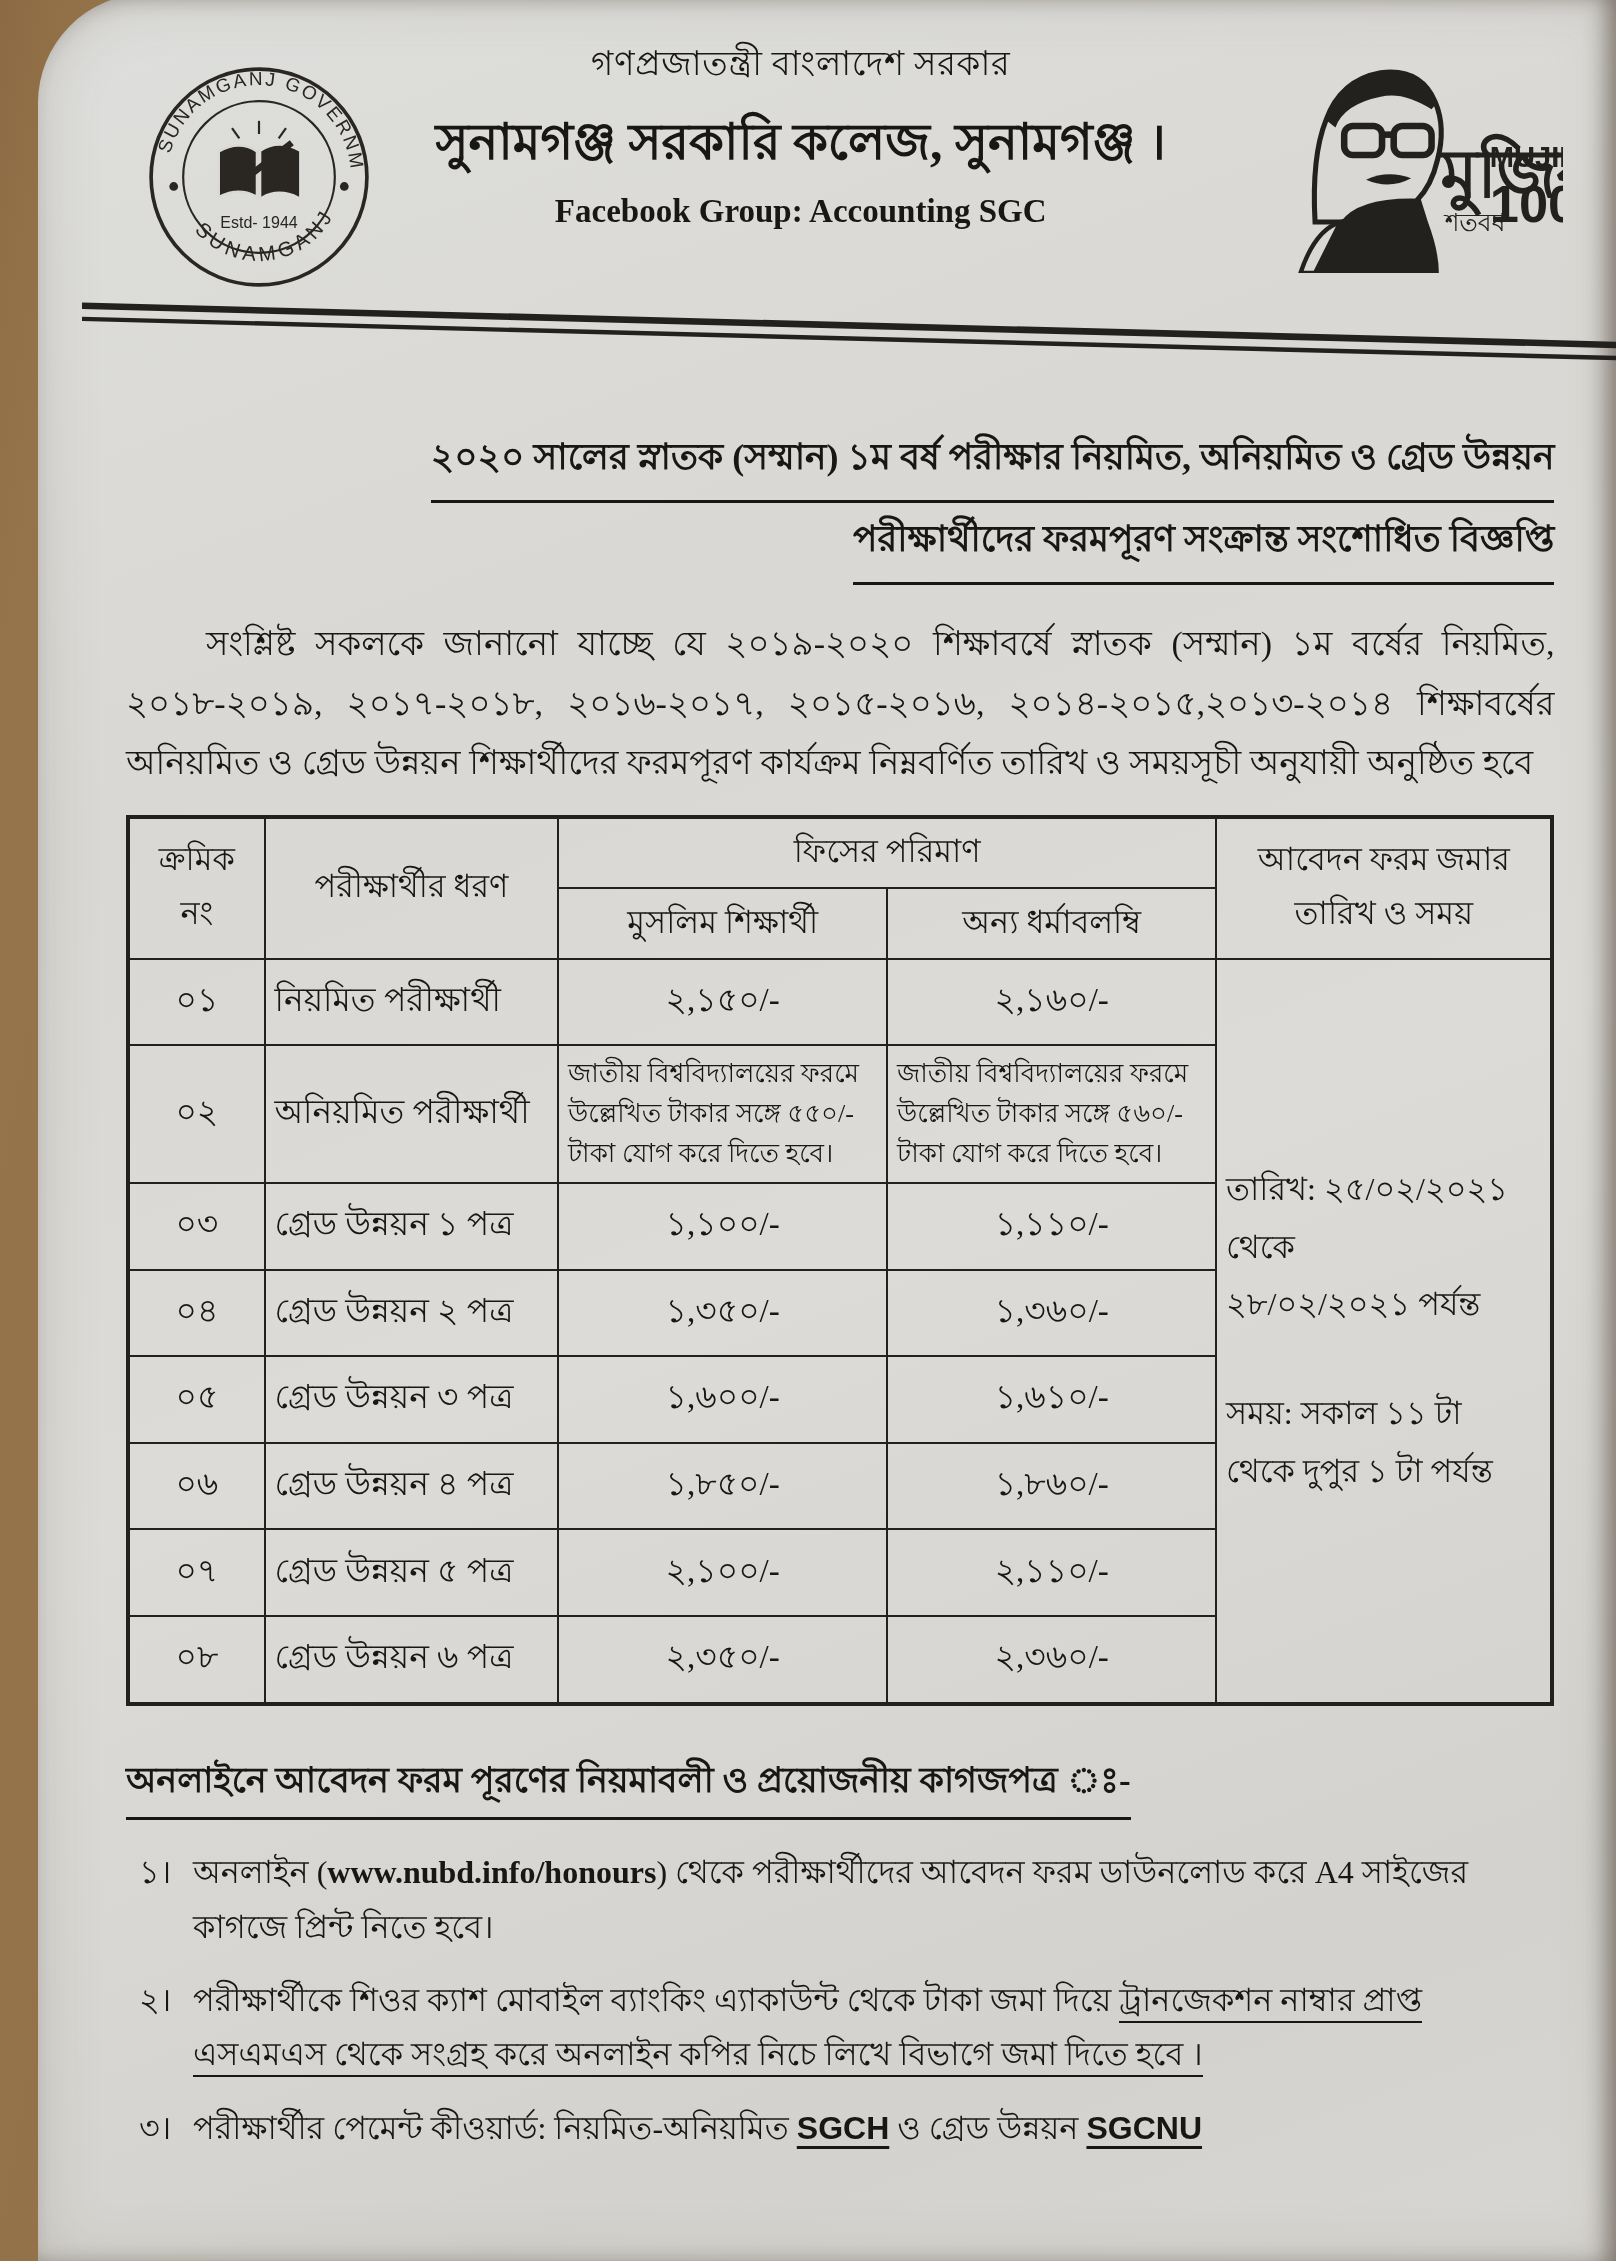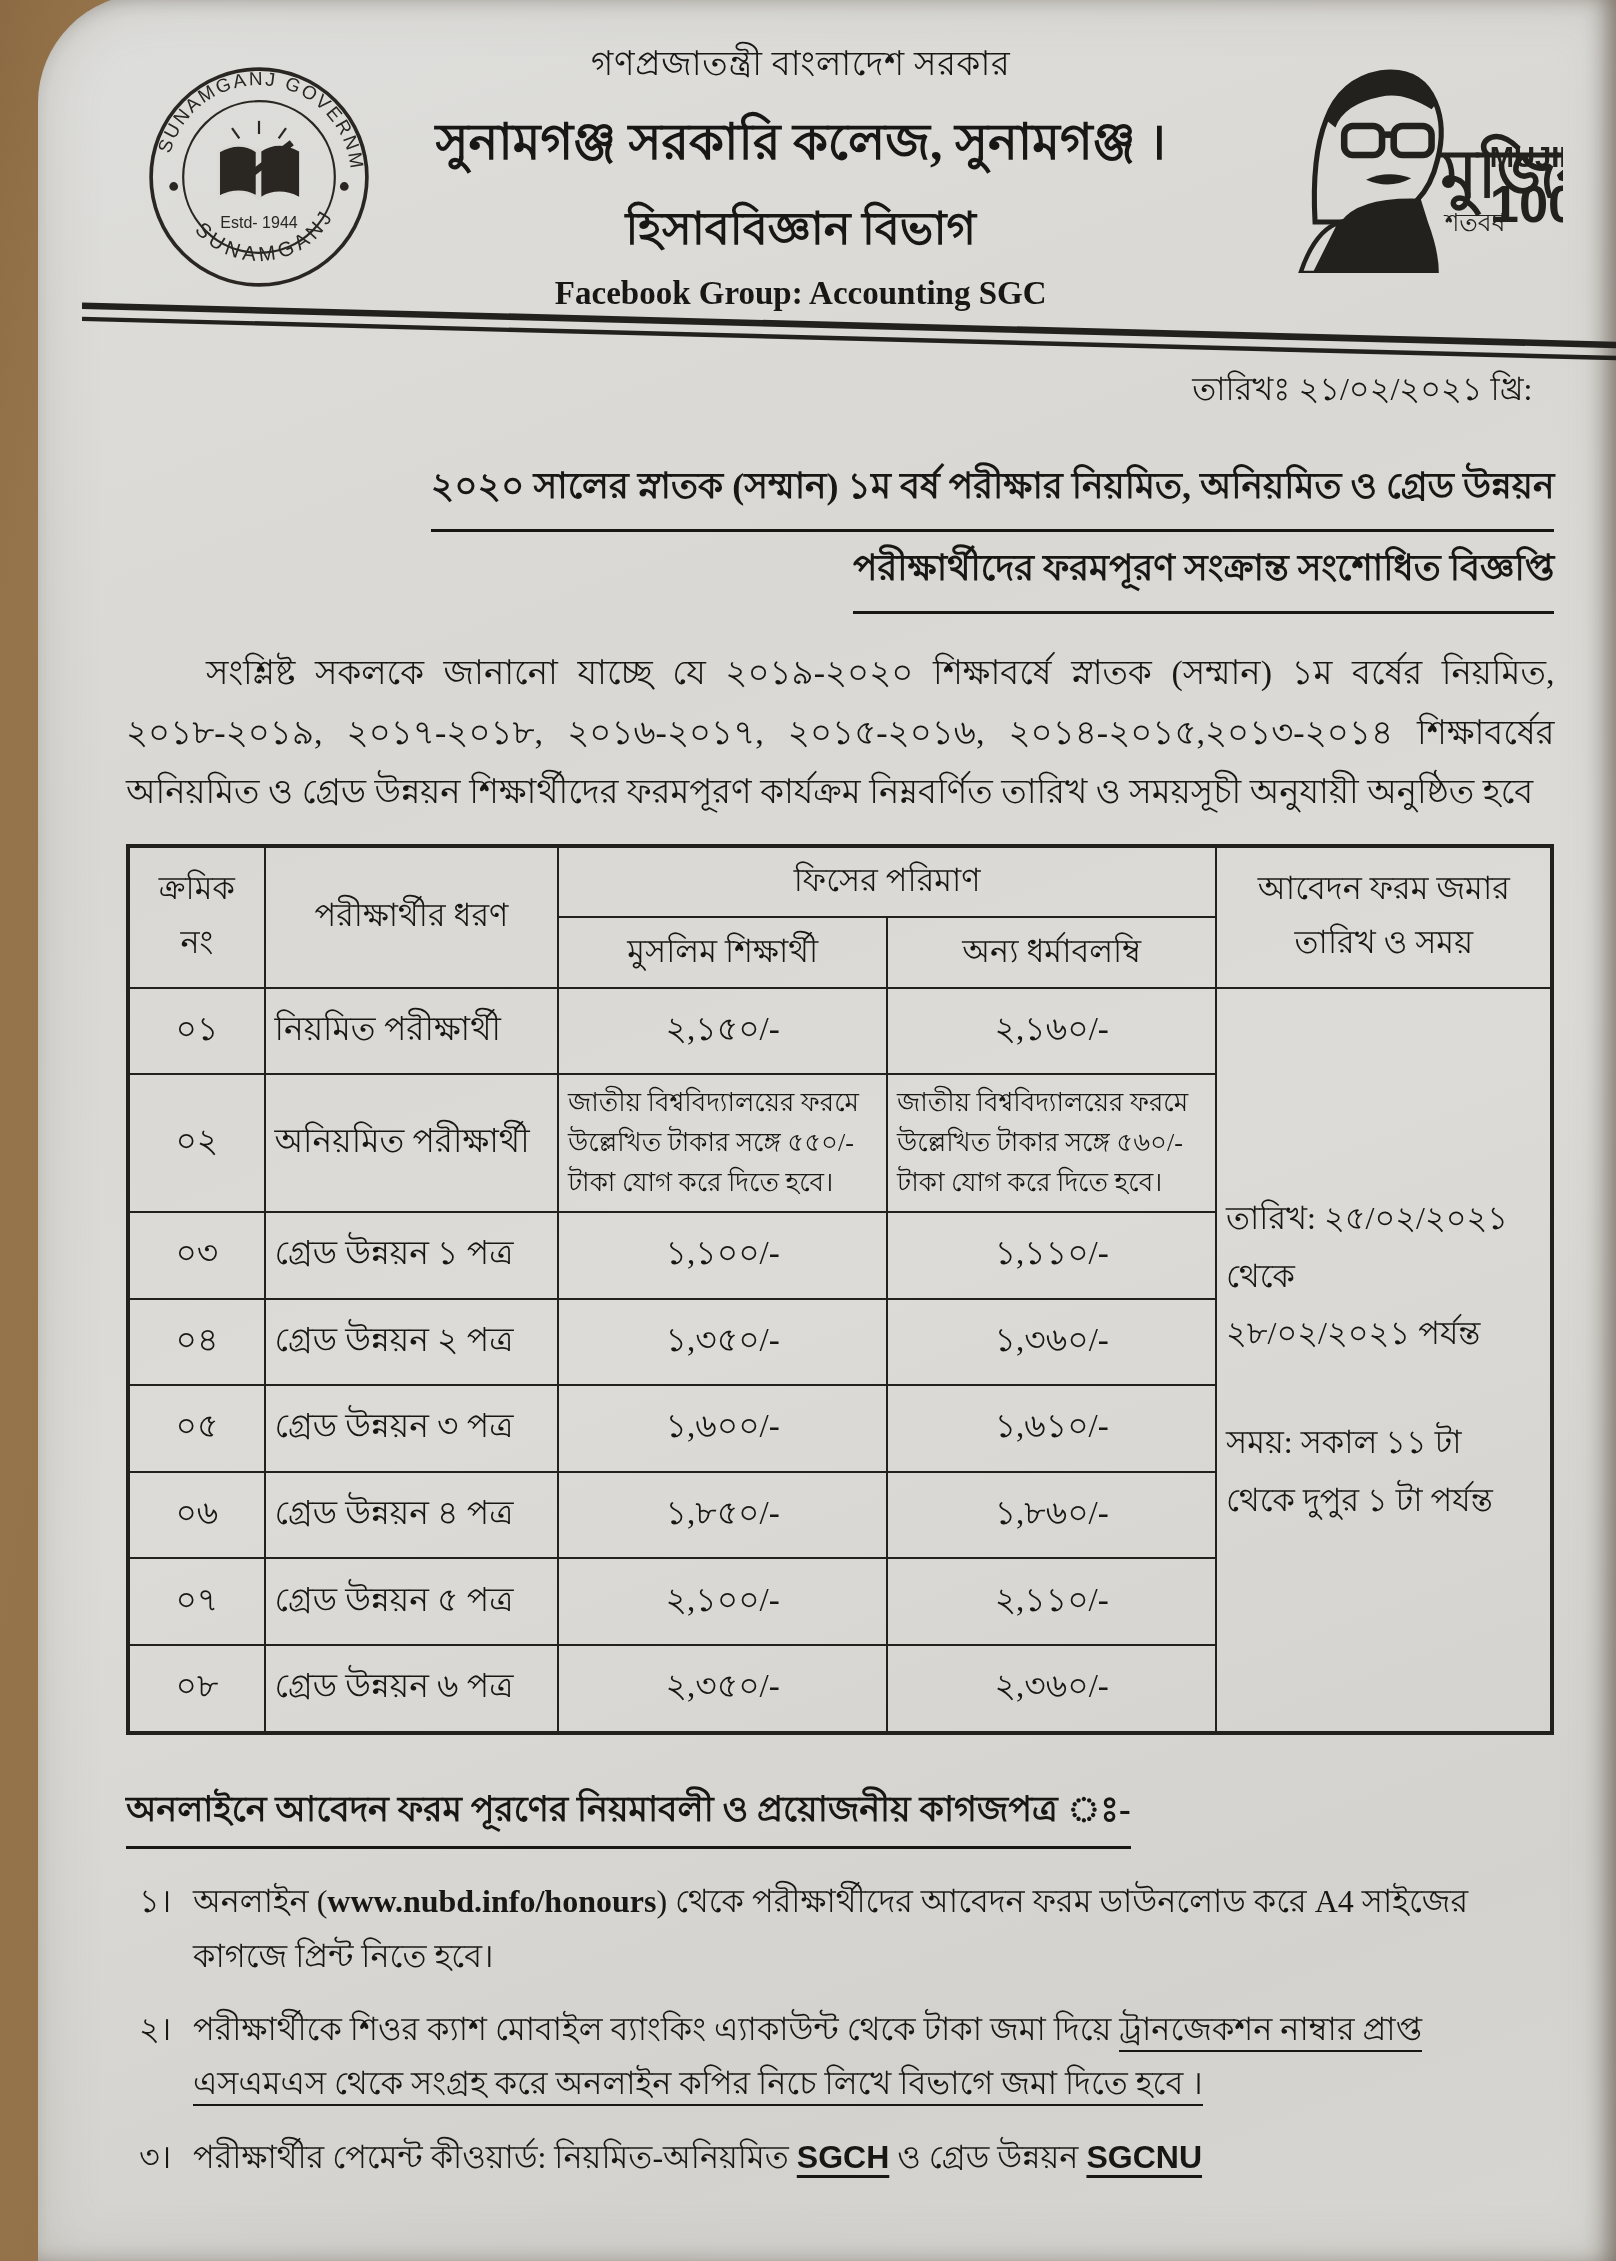--- a/index.html
+++ b/index.html
@@ -88,21 +88,20 @@
             <line x1="155" y1="96" x2="155" y2="78" stroke="#2a2722" stroke-width="3"></line>
             <line x1="128" y1="102" x2="118" y2="88" stroke="#2a2722" stroke-width="3"></line>
             <line x1="182" y1="102" x2="192" y2="88" stroke="#2a2722" stroke-width="3"></line>
           </g>
           <text x="155" y="225" text-anchor="middle" font-size="22" font-family="Liberation Sans, sans-serif" fill="#2a2722">Estd- 1944</text>
         </svg>
 
         <div class="hdr-center">
           <div class="gov">গণপ্রজাতন্ত্রী বাংলাদেশ সরকার</div>
           <div class="college">সুনামগঞ্জ সরকারি কলেজ, সুনামগঞ্জ ।</div>
-          <div class="dept">হিসাববিজ্ঞান বিভাগ</div>
           <div class="fbline">Facebook Group: Accounting SGC</div>
         </div>
 
         <svg class="mujib" viewBox="0 0 400 320">
           <g>
             <path d="M60 250 Q55 160 75 110 Q95 55 150 45 Q205 38 225 85 Q240 120 228 165 Q220 200 200 220 L205 250 Z" fill="#d9d8d4" stroke="#23211e" stroke-width="7"></path>
             <path d="M75 110 Q95 50 155 44 Q210 40 226 88 L220 95 Q180 70 150 78 Q100 88 88 120 Z" fill="#23211e"></path>
             <rect x="100" y="118" width="52" height="40" rx="12" fill="none" stroke="#23211e" stroke-width="9"></rect>
             <rect x="168" y="118" width="52" height="40" rx="12" fill="none" stroke="#23211e" stroke-width="9"></rect>
             <line x1="152" y1="130" x2="168" y2="130" stroke="#23211e" stroke-width="9"></line>
@@ -117,21 +116,20 @@
         </svg>
       </div>
 
       <div class="rulewrap">
         <svg width="1546" height="95" viewBox="0 0 2120 130">
           <line x1="0" y1="16" x2="2115" y2="70" stroke="#23211e" stroke-width="9"></line>
           <line x1="0" y1="34" x2="2115" y2="88" stroke="#23211e" stroke-width="6"></line>
         </svg>
       </div>
 
-      <div class="dateline">তারিখঃ ২১/০২/২০২১ খ্রি:</div>
 
       <div class="title">
         <span class="t">২০২০ সালের স্নাতক (সম্মান) ১ম বর্ষ পরীক্ষার নিয়মিত, অনিয়মিত ও গ্রেড উন্নয়ন</span><br>
         <span class="t">পরীক্ষার্থীদের ফরমপূরণ সংক্রান্ত সংশোধিত বিজ্ঞপ্তি</span>
       </div>
 
       <div class="para">সংশ্লিষ্ট সকলকে জানানো যাচ্ছে যে ২০১৯-২০২০ শিক্ষাবর্ষে স্নাতক (সম্মান) ১ম বর্ষের নিয়মিত, ২০১৮-২০১৯, ২০১৭-২০১৮, ২০১৬-২০১৭, ২০১৫-২০১৬, ২০১৪-২০১৫,২০১৩-২০১৪ শিক্ষাবর্ষের অনিয়মিত ও গ্রেড উন্নয়ন শিক্ষার্থীদের ফরমপূরণ কার্যক্রম নিম্নবর্ণিত তারিখ ও সময়সূচী অনুযায়ী অনুষ্ঠিত হবে</div>
 
       <table class="fees">
         <colgroup>

